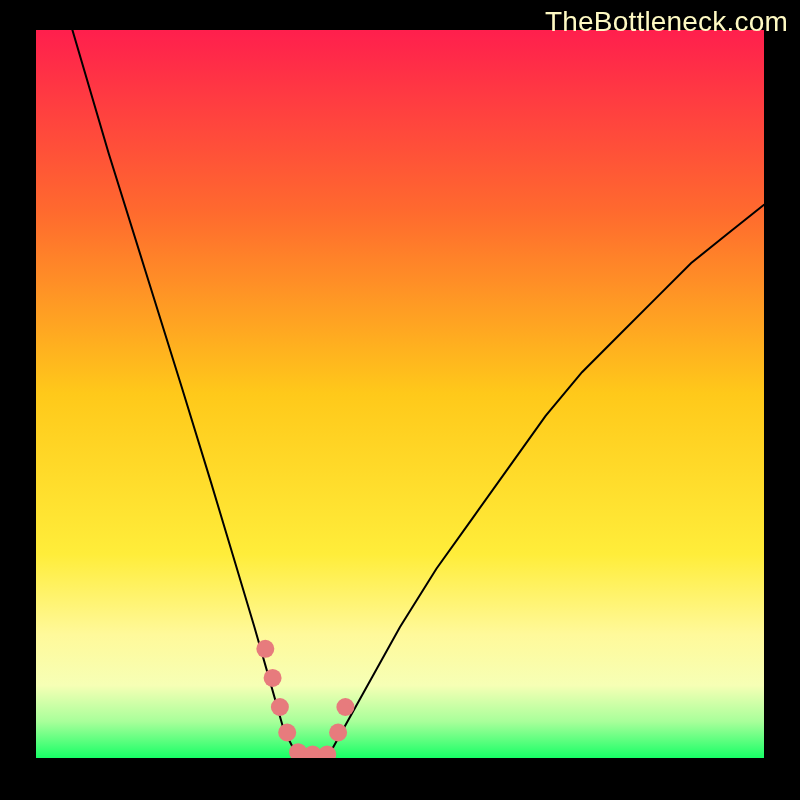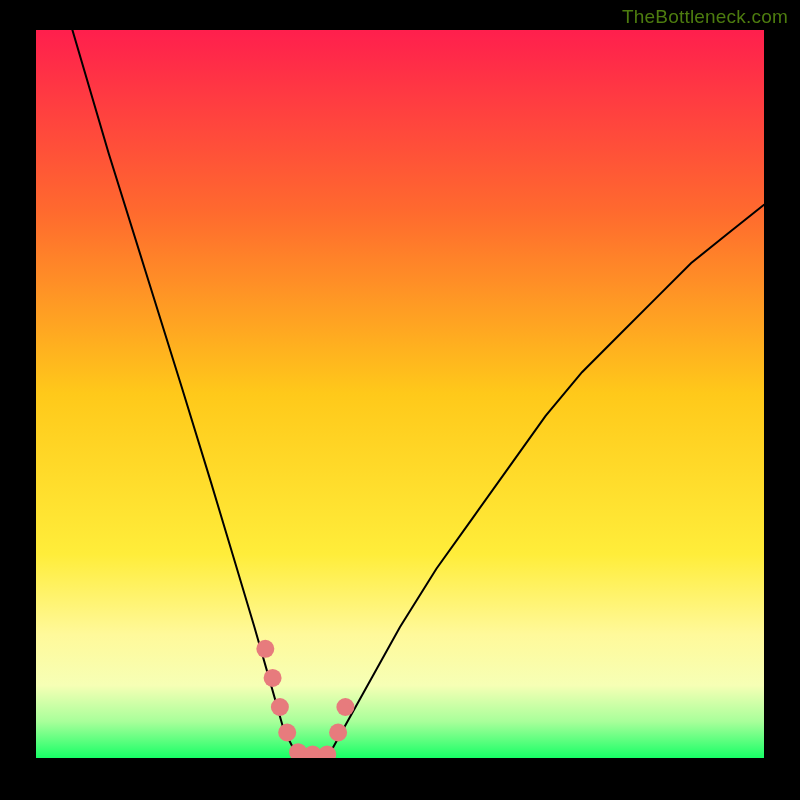--- a/index.html
+++ b/index.html
@@ -26,22 +26,22 @@
     width: 728px;
     height: 728px;
   }
   .plot svg {
     display: block;
   }
   .watermark {
     position: absolute;
     top: 6px;
     right: 12px;
-    color: #4d7c0f;
-    font-size: 19px;
+    color: #fef9c3;
+    font-size: 28px;
     font-weight: 500;
     letter-spacing: 0.2px;
     user-select: none;
   }
 </style>
 </head>
 <body>
 
 <div class="frame">
 

